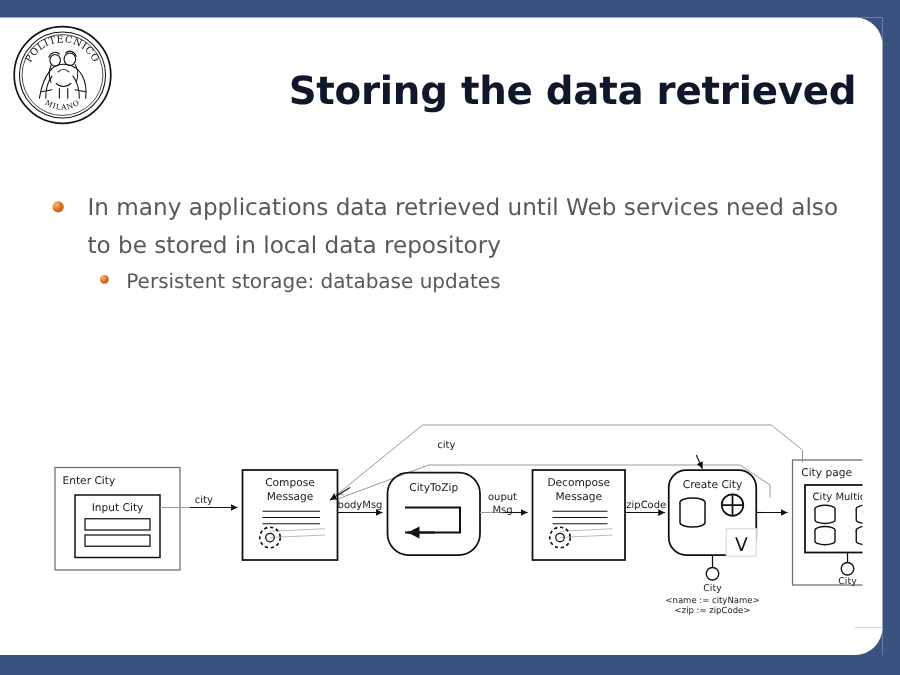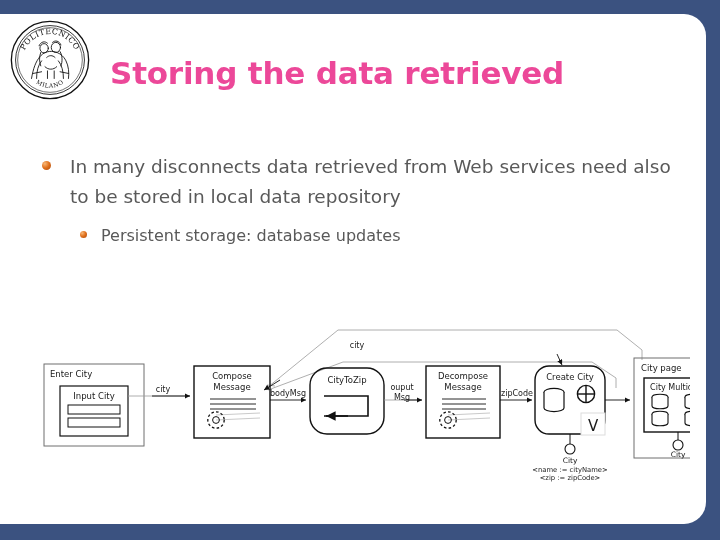--- a/index.html
+++ b/index.html
@@ -74,25 +74,25 @@
     position: absolute;
     left: 8px; top: 18px;
     width: 84px; height: 84px;
   }
 
   
   .title {
     position: absolute;
     left: 110px; top: 52px;
     width: 575px;
-    text-align: left;
+    text-align: right;
     font-size: 31px;
     font-weight: bold;
     line-height: 1.38;
-    color: #ec4899;
+    color: #0f172a;
     letter-spacing: -0.2px;
   }
 
   
   .body-block {
     position: absolute;
     left: 36px; top: 152px;
     width: 650px;
   }
   .bullet-l1 {
@@ -103,21 +103,20 @@
     color: #595959;
   }
   .bullet-l1 > .dot {
     position: absolute;
     left: 6px; top: 9px;
     width: 9px; height: 9px;
     border-radius: 50%;
     background: radial-gradient(circle at 32% 30%, #f7b878 0%, #e0701c 48%, #a8490c 100%);
   }
   .sub-list {
-    margin-top: 11px;
     padding-left: 38px;
   }
   .bullet-l2 {
     position: relative;
     padding-left: 27px;
     font-size: 16px;
     line-height: 1.63;
     color: #595959;
     margin-bottom: 1px;
   }
@@ -125,21 +124,21 @@
     position: absolute;
     left: 6px; top: 8px;
     width: 7px; height: 7px;
     border-radius: 50%;
     background: radial-gradient(circle at 32% 30%, #f7b878 0%, #e0701c 48%, #a8490c 100%);
   }
 
   
   .diagram {
     position: absolute;
-    left: 30px; top: 320px;
+    left: 30px; top: 330px;
     width: 660px; height: 170px;
   }
   .diagram svg { display: block; }
 
   .dtext { font-family: "DejaVu Sans", sans-serif; fill: #1a1a1a; }
 </style>
 </head>
 <body>
 
 <div id="slide">
@@ -182,21 +181,21 @@
     </svg>
   </div>
 
   <div class="title">
     <div>Storing the data retrieved</div>
   </div>
 
   <div class="body-block">
     <div class="bullet-l1">
       <span class="dot"></span>
-      <span>In many disconnects data retrieved from Web services need also to be stored in local data repository</span>
+      <span>In many applications data retrieved until Web services need also to be stored in local data repository</span>
     </div>
     <div class="sub-list">
       <div class="bullet-l2">
         <span class="dot"></span>
         <span>Persistent storage: database updates</span>
       </div>
     </div>
   </div>
 
   <div class="diagram">

